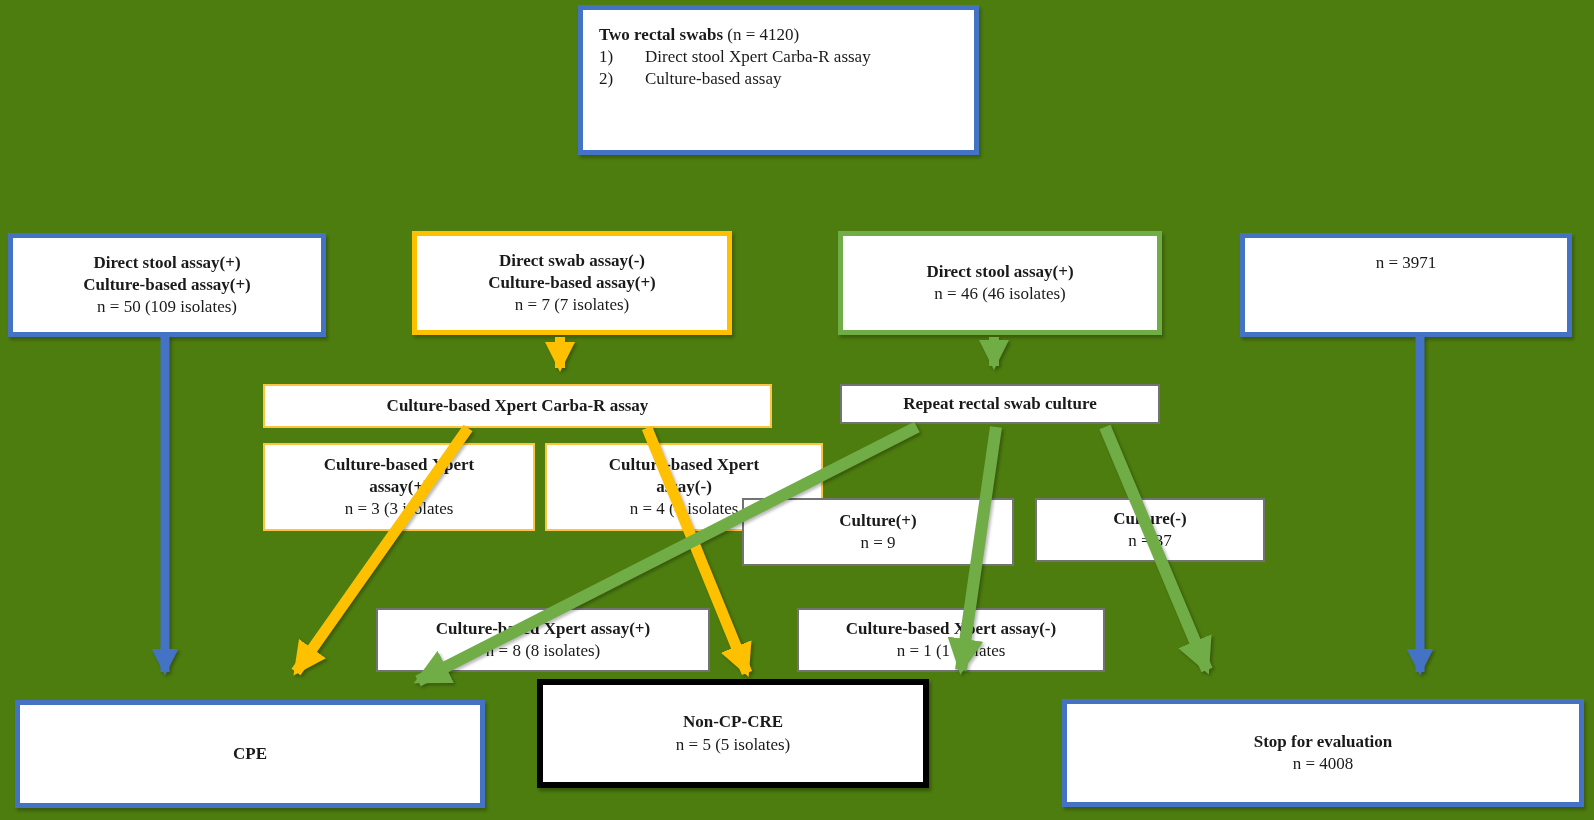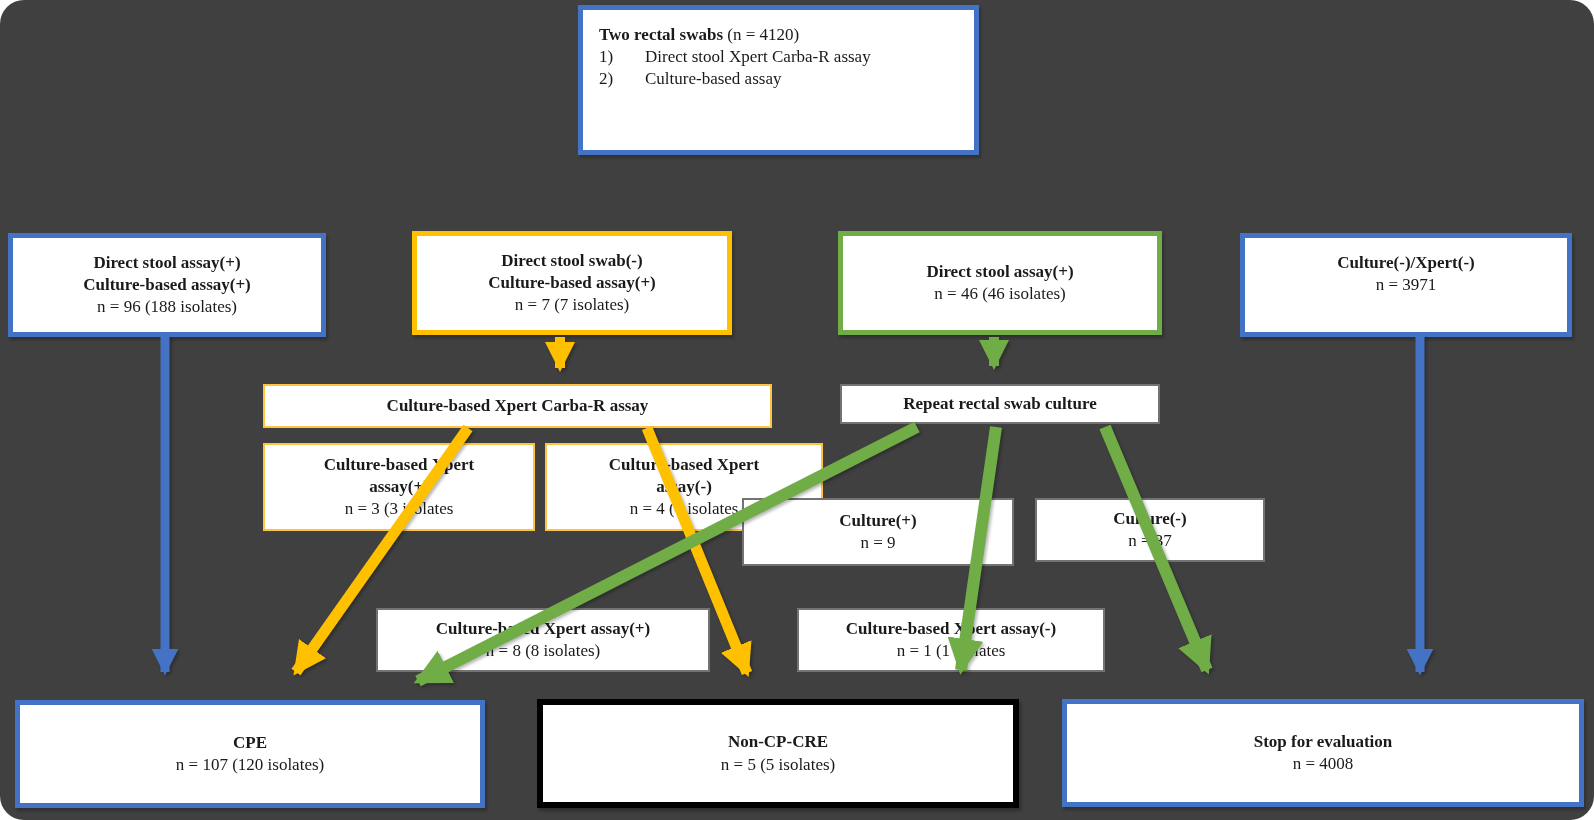--- a/index.html
+++ b/index.html
@@ -1,23 +1,22 @@
 <!DOCTYPE html>
 <html><head>
 <meta charset="utf-8">
 <style>
   html,body{margin:0;padding:0;background:#ffffff;}
   #stage{
     position:relative;
     width:1594px;height:820px;
-    background:#404040;
+    background:#4d7c0f;
     font-family:"Liberation Serif","DejaVu Serif",serif;
     color:#1a1a1a;
     overflow:hidden;
-    border-radius:24px;
   }
   .box{
     position:absolute;
     background:#ffffff;
     display:flex;flex-direction:column;justify-content:center;
     text-align:center;
     line-height:1.3;
     font-size:17px;
     box-sizing:border-box;
   }
@@ -60,36 +59,35 @@
     </div>
     <div class="tb-row">
       <span class="tb-num">2)</span>
       <span>Culture-based assay</span>
     </div>
   </div>
 
   <div class="box b-blue" style="left:8px;top:233px;width:318px;height:104px;">
     <div class="bold">Direct stool assay(+)</div>
     <div class="bold">Culture-based assay(+)</div>
-    <div>n = 96 (188 isolates)</div>
+    <div>n = 50 (109 isolates)</div>
   </div>
 
   <div class="box b-yellow" style="left:412px;top:231px;width:320px;height:104px;">
-    <div class="bold">Direct stool swab(-)</div>
+    <div class="bold">Direct swab assay(-)</div>
     <div class="bold">Culture-based assay(+)</div>
     <div>n = 7 (7 isolates)</div>
   </div>
 
   <div class="box b-green" style="left:838px;top:231px;width:324px;height:104px;">
     <div class="bold">Direct stool assay(+)</div>
     <div>n = 46 (46 isolates)</div>
   </div>
 
   <div class="box b-blue" style="left:1240px;top:233px;width:332px;height:104px;justify-content:flex-start;padding-top:14px;">
-    <div class="bold">Culture(-)/Xpert(-)</div>
     <div>n = 3971</div>
   </div>
 
   <div class="box t-yellow bold" style="left:263px;top:384px;width:509px;height:44px;">
     <div>Culture-based Xpert Carba-R assay</div>
   </div>
 
   <div class="box t-green bold" style="left:840px;top:384px;width:320px;height:40px;">
     <div>Repeat rectal swab culture</div>
   </div>
@@ -121,24 +119,23 @@
     <div>n = 8 (8 isolates)</div>
   </div>
 
   <div class="box t-green" style="left:797px;top:608px;width:308px;height:64px;">
     <div class="bold">Culture-based Xpert assay(-)</div>
     <div>n = 1 (1 isolates</div>
   </div>
 
   <div class="box b-blue" style="left:15px;top:700px;width:470px;height:108px;">
     <div class="bold">CPE</div>
-    <div>n = 107 (120 isolates)</div>
   </div>
 
-  <div class="box b-black" style="left:537px;top:699px;width:482px;height:109px;">
+  <div class="box b-black" style="left:537px;top:679px;width:392px;height:109px;">
     <div class="bold">Non-CP-CRE</div>
     <div>n = 5 (5 isolates)</div>
   </div>
 
   <div class="box b-blue" style="left:1062px;top:699px;width:522px;height:108px;">
     <div class="bold">Stop for evaluation</div>
     <div>n = 4008</div>
   </div>
 
   <svg id="arrows" viewBox="0 0 1594 820" xmlns="http://www.w3.org/2000/svg">

